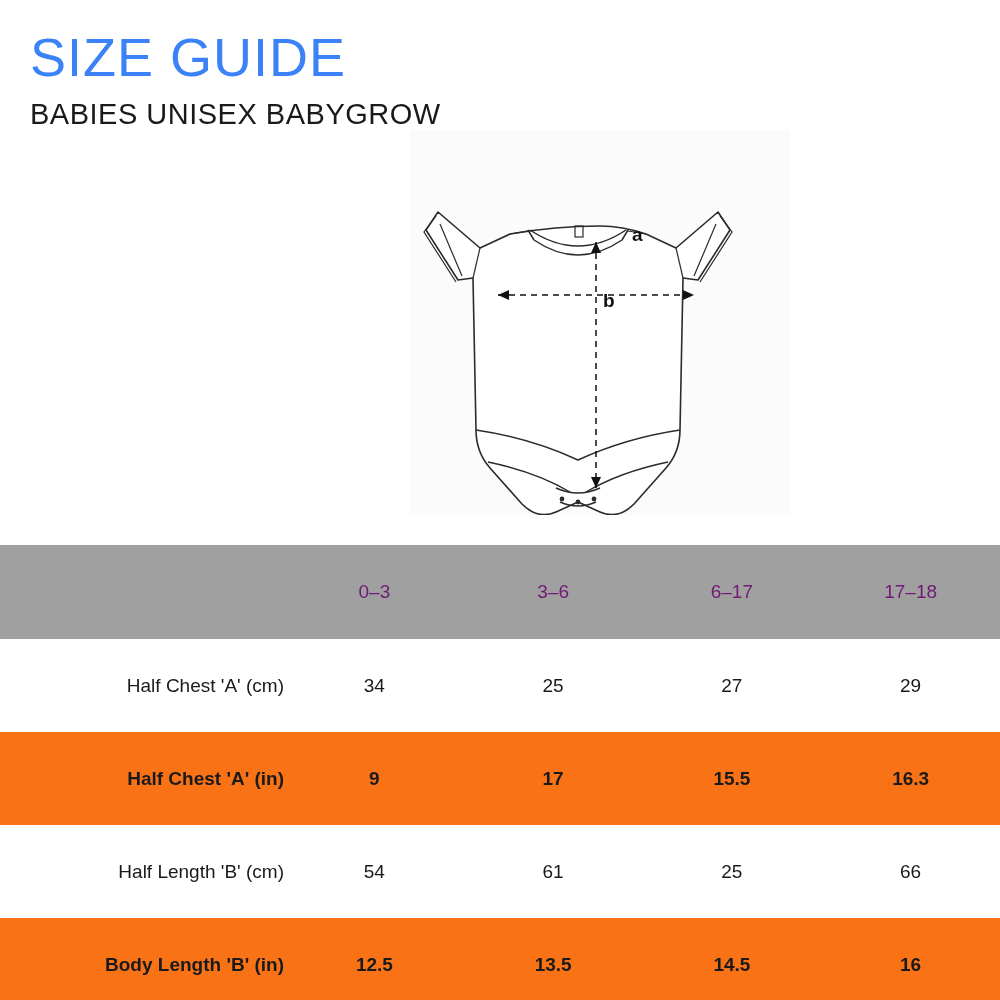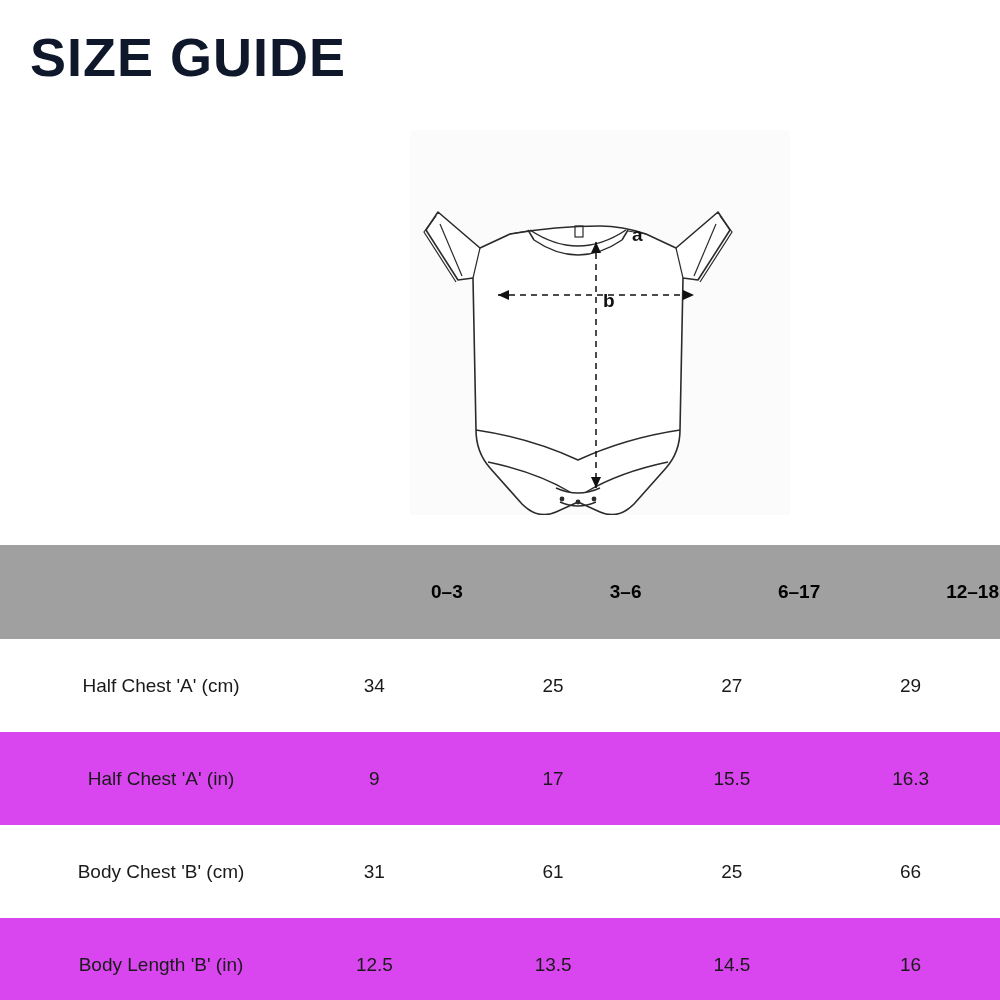--- a/index.html
+++ b/index.html
@@ -22,25 +22,25 @@
     position: relative;
     box-sizing: border-box;
   }
 
   
   .header {
     padding: 30px 0 0 30px;
   }
   .title {
     font-size: 54px;
-    font-weight: 700;
+    font-weight: 400;
     letter-spacing: 1px;
     line-height: 1.0;
     margin: 0 0 14px 0;
-    color: #0f172a;
+    color: #3b82f6;
   }
   .subtitle {
     font-size: 29px;
     font-weight: 400;
     letter-spacing: 0.5px;
     margin: 0;
     color: #1a1a1a;
   }
 
   
@@ -62,61 +62,63 @@
     top: 545px;
     width: 1000px;
     border-collapse: collapse;
     table-layout: fixed;
   }
   .size-table col.label-col { width: 285px; }
   .size-table col.size-col { width: 178.75px; }
 
   .size-table thead th {
     background: #a0a0a0;
-    color: #000000;
-    font-weight: 700;
+    color: #701a75;
+    font-weight: 400;
     font-size: 19px;
     height: 92px;
-    text-align: right;
+    text-align: center;
     vertical-align: middle;
     border: 0;
   }
   .size-table thead th.corner {
     background: #a0a0a0;
   }
 
   .size-table tbody td {
     height: 91px;
     font-size: 19px;
     font-weight: 400;
     color: #1a1a1a;
     vertical-align: middle;
     border: 0;
   }
   .size-table tbody tr.odd td {
     background: #ffffff;
   }
   .size-table tbody tr.even td {
-    background: #d946ef;
+    background: #f97316;
+    font-weight: bold;
   }
   .size-table tbody td.row-label {
-    text-align: center;
+    text-align: right;
     padding-left: 38px;
   }
   .size-table tbody td.value {
     text-align: center;
   }
 </style>
 </head>
 <body>
 
 <div class="page">
 
   <div class="header">
     <h1 class="title">SIZE GUIDE</h1>
+    <h2 class="subtitle">BABIES UNISEX BABYGROW</h2>
   </div>
 
   <div class="illustration">
     <svg width="380" height="385" viewBox="0 0 380 385" xmlns="http://www.w3.org/2000/svg">
       <rect x="0" y="0" width="380" height="385" fill="#fbfbfb"></rect>
 
       <g fill="#ffffff" stroke="#2b2b2b" stroke-width="1.6" stroke-linejoin="round" stroke-linecap="round">
 
         <path d="M100 104
                  L 70 118
@@ -205,41 +207,41 @@
       <col class="size-col">
       <col class="size-col">
       <col class="size-col">
     </colgroup>
     <thead>
       <tr>
         <th class="corner"></th>
         <th>0–3</th>
         <th>3–6</th>
         <th>6–17</th>
-        <th>12–18</th>
+        <th>17–18</th>
       </tr>
     </thead>
     <tbody>
       <tr class="odd">
         <td class="row-label">Half Chest  'A' (cm)</td>
         <td class="value">34</td>
         <td class="value">25</td>
         <td class="value">27</td>
         <td class="value">29</td>
       </tr>
       <tr class="even">
         <td class="row-label">Half Chest 'A' (in)</td>
         <td class="value">9</td>
         <td class="value">17</td>
         <td class="value">15.5</td>
         <td class="value">16.3</td>
       </tr>
       <tr class="odd">
-        <td class="row-label">Body Chest  'B' (cm)</td>
-        <td class="value">31</td>
+        <td class="row-label">Half Length  'B' (cm)</td>
+        <td class="value">54</td>
         <td class="value">61</td>
         <td class="value">25</td>
         <td class="value">66</td>
       </tr>
       <tr class="even">
         <td class="row-label">Body Length  'B' (in)</td>
         <td class="value">12.5</td>
         <td class="value">13.5</td>
         <td class="value">14.5</td>
         <td class="value">16</td>

